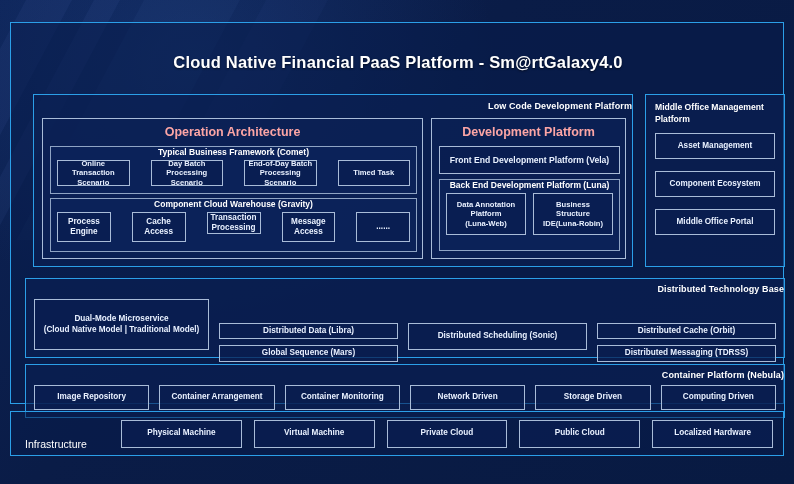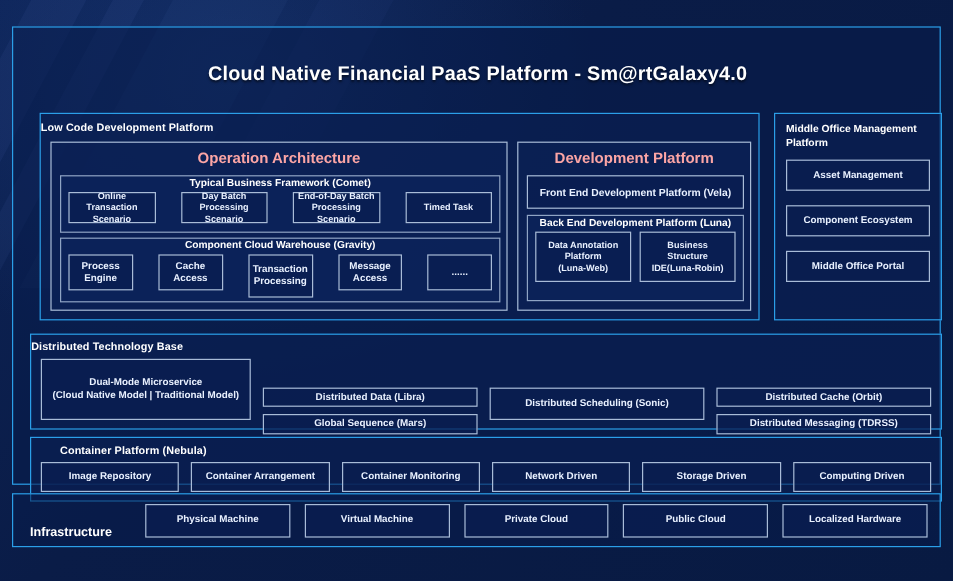--- a/index.html
+++ b/index.html
@@ -74,21 +74,21 @@
   }
 
   
   .section-box {
     position: absolute;
     border: 1px solid #2b9fe8;
     box-sizing: border-box;
     background: rgba(10, 32, 84, 0.6);
   }
   .section-title {
-    text-align: left;
+    text-align: right;
     font-size: 9px;
     font-weight: bold;
     color: #ffffff;
     letter-spacing: .1px;
   }
 
   
   .panel {
     border: 1px solid #8fa4c4;
     box-sizing: border-box;
@@ -196,21 +196,21 @@
   #container-title { margin-top: 5px; }
   #container-row {
     position: absolute; left: 8px; top: 20px; right: 8px; bottom: 7px;
     display: flex; gap: 10px;
   }
   #container-row .node { flex: 1; }
 
   
   #infrastructure-label {
     font-size: 10.5px;
-    font-weight: bold;
+    font-weight: normal;
     color: #ffffff;
     width: 86px;
     flex: none;
     padding-left: 4px;
     margin-top: 20px;
   }
   #infrastructure-row {
     display: flex; gap: 12px; flex: 1; height: 28px;
   }
   #infrastructure-row .node { flex: 1; }
@@ -249,21 +249,21 @@
         </div>
       </div>
 
       <div class="panel" id="component-cloud-panel">
         <div class="panel-title">Component Cloud Warehouse (Gravity)</div>
         <div class="chip-row">
           <div class="node md" style="height:30px">Process
 Engine</div>
           <div class="node md" style="height:30px">Cache
 Access</div>
-          <div class="node md" style="height:36px">Transaction
+          <div class="node md" style="height:22px">Transaction
 Processing</div>
           <div class="node md" style="height:30px">Message
 Access</div>
           <div class="node md" style="height:30px">......</div>
         </div>
       </div>
     </div>
 
     <div id="development-platform-box">
       <div class="block-title">Development Platform</div>

